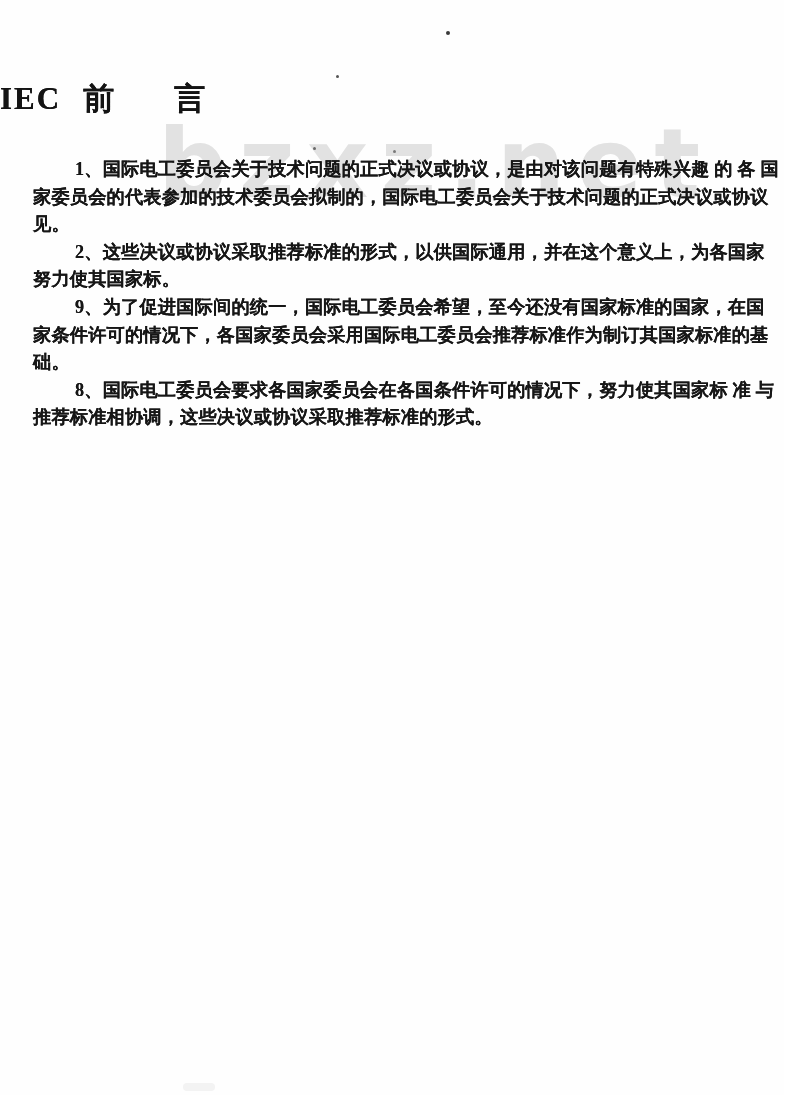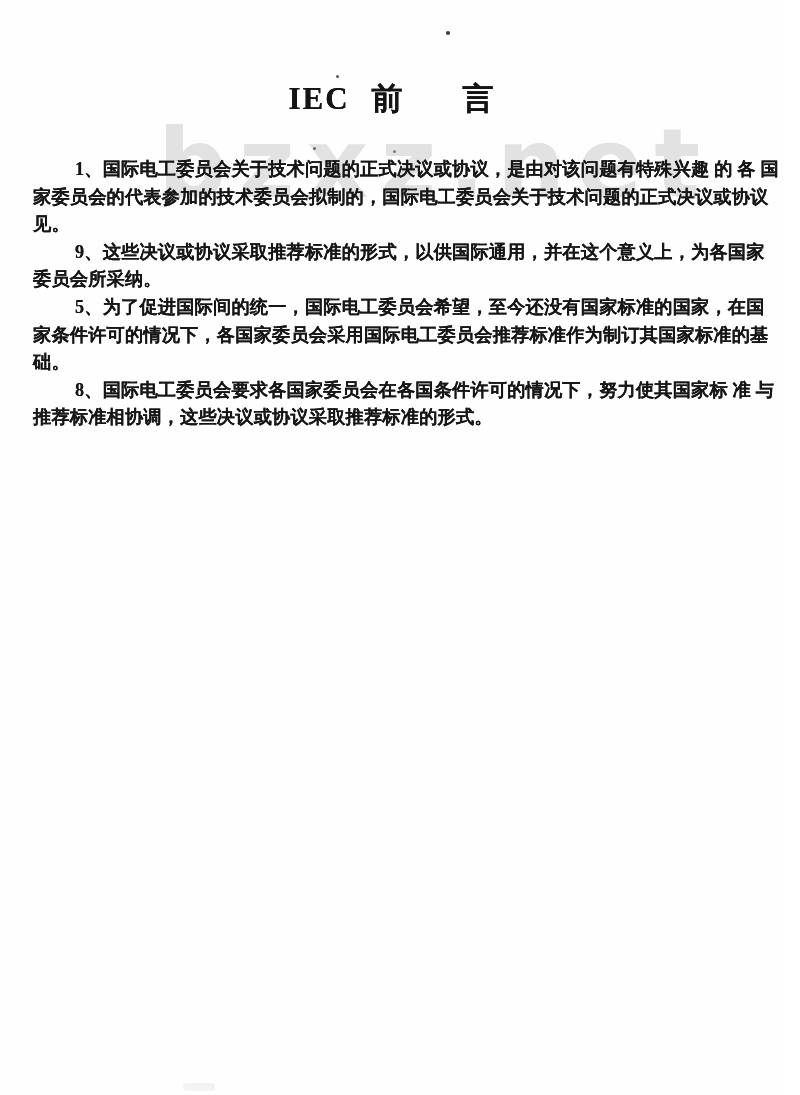--- a/index.html
+++ b/index.html
@@ -29,21 +29,20 @@
     opacity: 0.75;
     white-space: nowrap;
     user-select: none;
   }
   .title {
     position: absolute;
     left: 0;
     top: 78px;
     width: 100%;
     margin: 0;
-    text-align: center;
     z-index: 1;
     font-size: 31px;
     font-weight: bold;
     color: #141414;
     letter-spacing: 2px;
     text-shadow: 0 0 0.5px #141414;
   }
   .title .gap-small { margin-left: 22px; }
   .title .gap-large { margin-left: 58px; }
   .textbody {
@@ -84,23 +83,23 @@
 <div class="page">
 
   <div class="watermark">bzxz.net</div>
 
   <h1 class="title"><span>IEC</span><span class="gap-small">前</span><span class="gap-large">言</span></h1>
 
   <div class="textbody">
     <p class="ln ind">1、国际电工委员会关于技术问题的正式决议或协议，是由对该问题有特殊兴趣 的 各 国</p>
     <p class="ln">家委员会的代表参加的技术委员会拟制的，国际电工委员会关于技术问题的正式决议或协议</p>
     <p class="ln">见。</p>
-    <p class="ln ind">9、这些决议或协议采取推荐标准的形式，以供国际通用，并在这个意义上，为各国家</p>
-    <p class="ln">委员会所采纳。</p>
-    <p class="ln ind">5、为了促进国际间的统一，国际电工委员会希望，至今还没有国家标准的国家，在国</p>
+    <p class="ln ind">2、这些决议或协议采取推荐标准的形式，以供国际通用，并在这个意义上，为各国家</p>
+    <p class="ln">努力使其国家标。</p>
+    <p class="ln ind">9、为了促进国际间的统一，国际电工委员会希望，至今还没有国家标准的国家，在国</p>
     <p class="ln">家条件许可的情况下，各国家委员会采用国际电工委员会推荐标准作为制订其国家标准的基</p>
     <p class="ln">础。</p>
     <p class="ln ind">8、国际电工委员会要求各国家委员会在各国条件许可的情况下，努力使其国家标 准 与</p>
     <p class="ln">推荐标准相协调，这些决议或协议采取推荐标准的形式。</p>
   </div>
 
   <div class="speck s1"></div>
   <div class="speck s2"></div>
   <div class="speck s3"></div>
   <div class="speck s4"></div>

